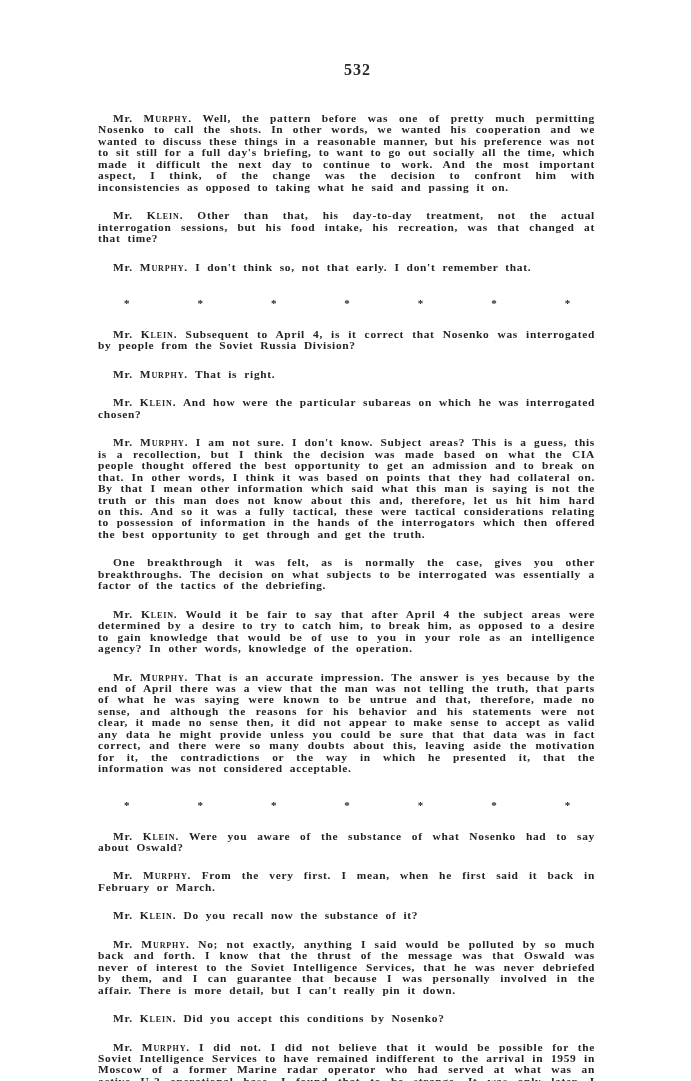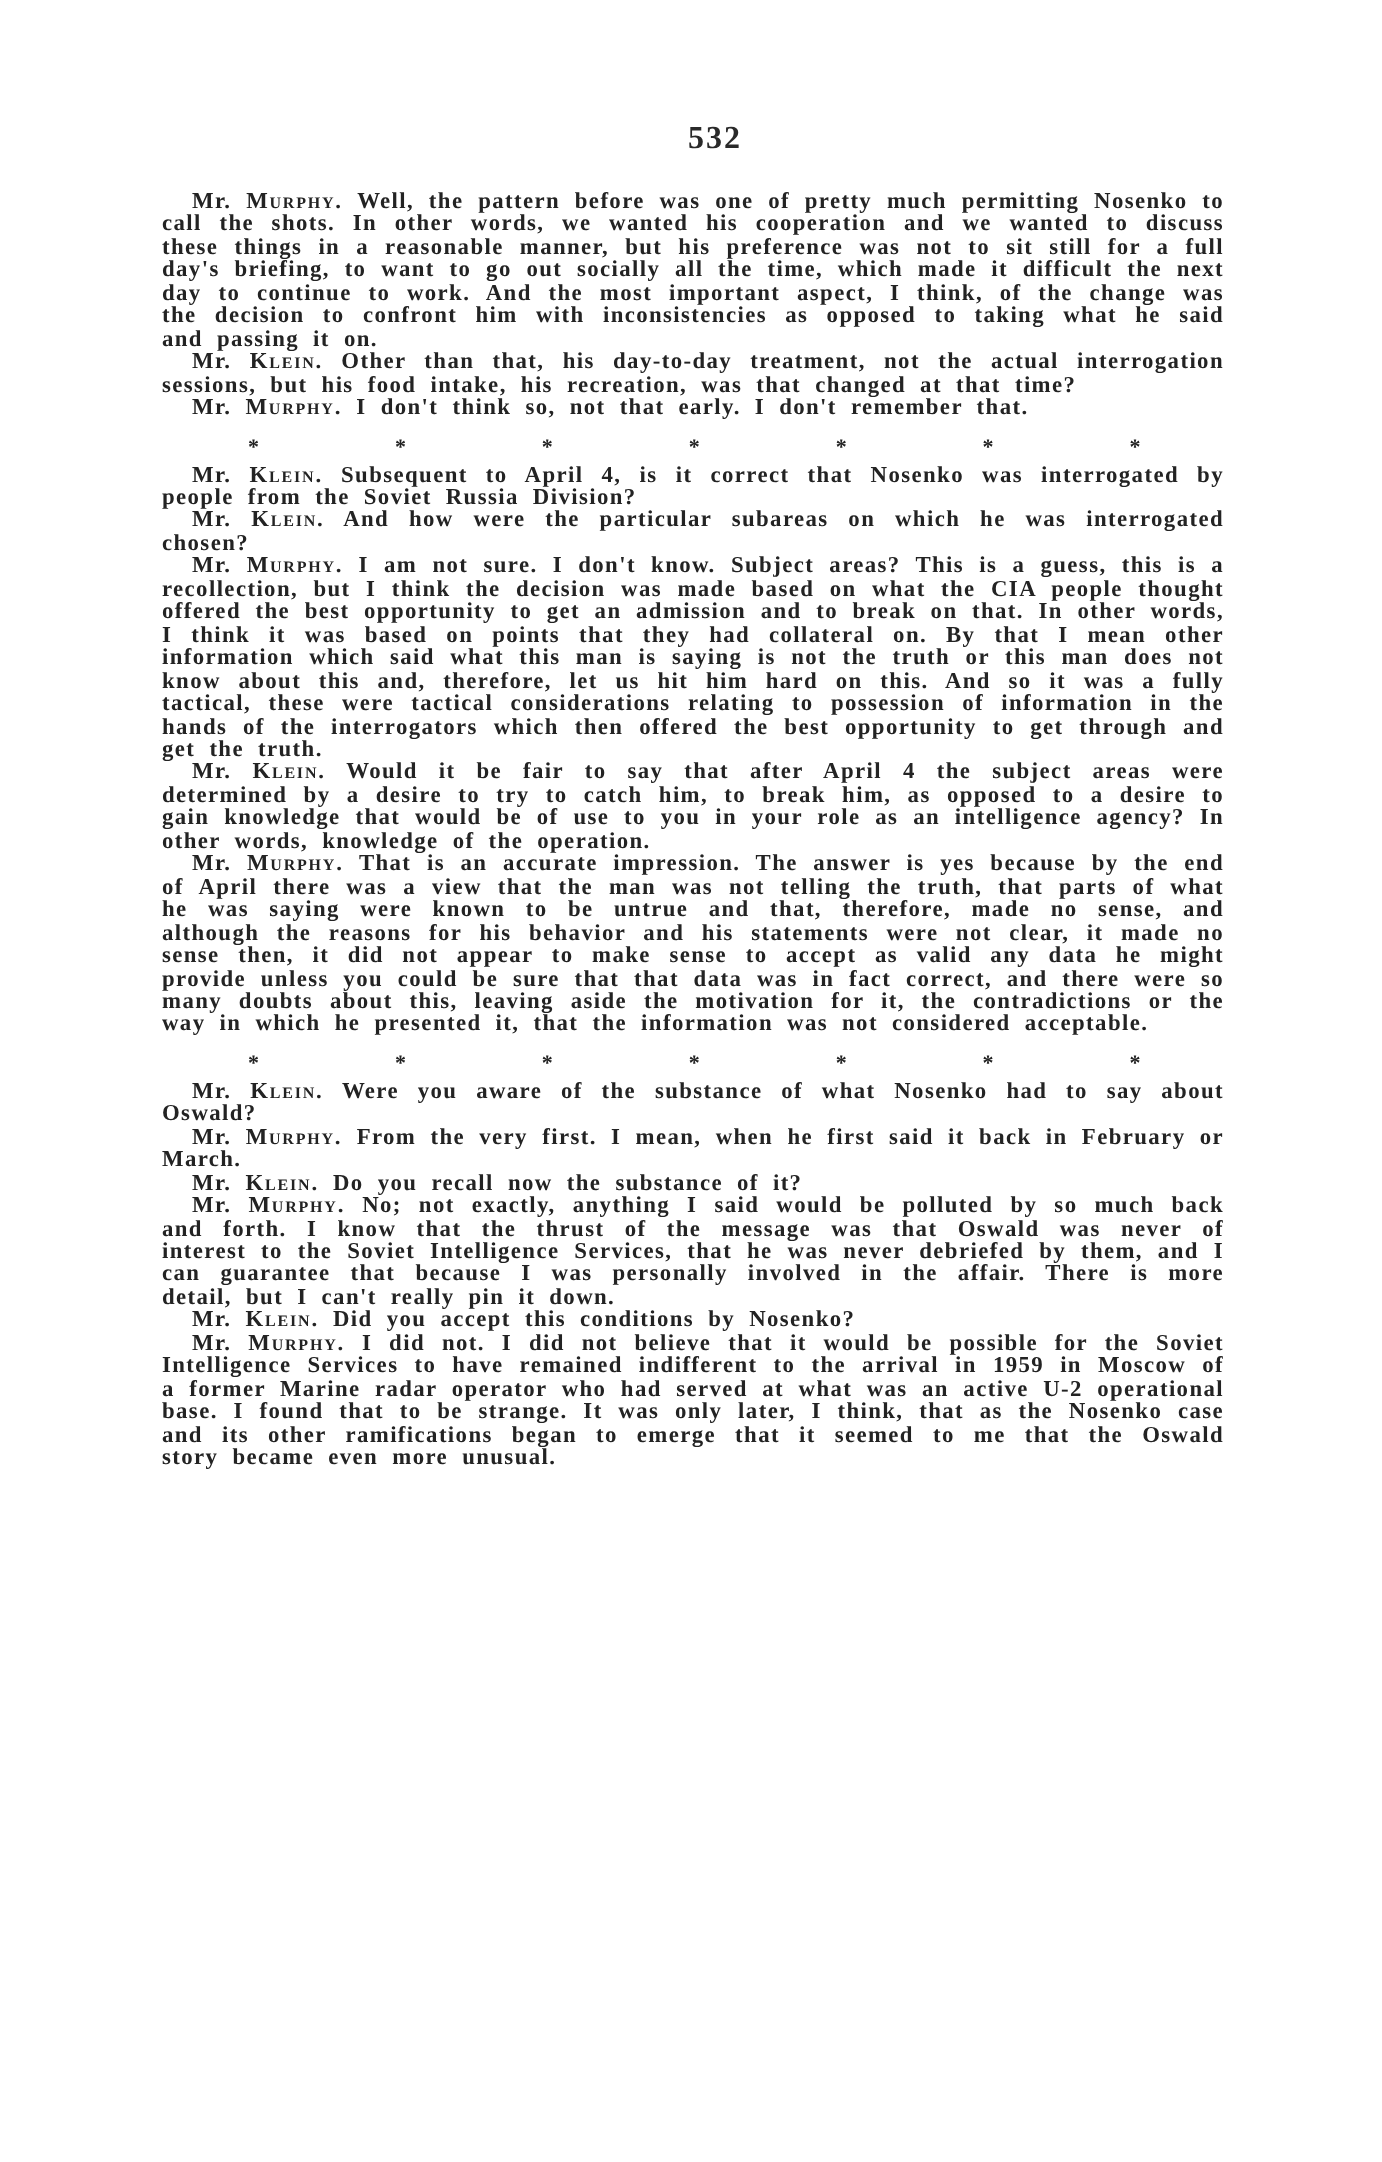--- a/index.html
+++ b/index.html
@@ -35,21 +35,21 @@
     width: 531px;
     font-size: 11.4px;
     line-height: 11.45px;
     font-weight: 700;
     text-align: justify;
     letter-spacing: 0.7px;
     word-spacing: 3.5px;
     color: #232323;
   }
   .para {
-    margin: 0;
+    margin: 17px;
     text-indent: 15px;
   }
   .speaker-name {
     font-variant: small-caps;
     letter-spacing: 0.9px;
   }
   .star-row {
     display: flex;
     justify-content: space-between;
     padding: 6px 41px 5px 43px;
@@ -73,22 +73,24 @@
       <div class="star-row">
         <span class="star">*</span>
         <span class="star">*</span>
         <span class="star">*</span>
         <span class="star">*</span>
         <span class="star">*</span>
         <span class="star">*</span>
         <span class="star">*</span>
       </div>
       <p class="para"><span class="speaker-prefix">Mr. </span><span class="speaker-name">Klein.</span><span class="para-text"> Subsequent to April 4, is it correct that Nosenko was interrogated by people from the Soviet Russia Division?</span></p>
+      <p class="para"><span class="speaker-prefix">Mr. </span><span class="speaker-name">Murphy.</span><span class="para-text"> That is right.</span></p>
       <p class="para"><span class="speaker-prefix">Mr. </span><span class="speaker-name">Klein.</span><span class="para-text"> And how were the particular subareas on which he was interrogated chosen?</span></p>
       <p class="para"><span class="speaker-prefix">Mr. </span><span class="speaker-name">Murphy.</span><span class="para-text"> I am not sure. I don't know. Subject areas? This is a guess, this is a recollection, but I think the decision was made based on what the CIA people thought offered the best opportunity to get an admission and to break on that. In other words, I think it was based on points that they had collateral on. By that I mean other information which said what this man is saying is not the truth or this man does not know about this and, therefore, let us hit him hard on this. And so it was a fully tactical, these were tactical considerations relating to possession of information in the hands of the interrogators which then offered the best opportunity to get through and get the truth.</span></p>
+      <p class="para"><span class="para-text">One breakthrough it was felt, as is normally the case, gives you other breakthroughs. The decision on what subjects to be interrogated was essentially a factor of the tactics of the debriefing.</span></p>
       <p class="para"><span class="speaker-prefix">Mr. </span><span class="speaker-name">Klein.</span><span class="para-text"> Would it be fair to say that after April 4 the subject areas were determined by a desire to try to catch him, to break him, as opposed to a desire to gain knowledge that would be of use to you in your role as an intelligence agency? In other words, knowledge of the operation.</span></p>
       <p class="para"><span class="speaker-prefix">Mr. </span><span class="speaker-name">Murphy.</span><span class="para-text"> That is an accurate impression. The answer is yes because by the end of April there was a view that the man was not telling the truth, that parts of what he was saying were known to be untrue and that, therefore, made no sense, and although the reasons for his behavior and his statements were not clear, it made no sense then, it did not appear to make sense to accept as valid any data he might provide unless you could be sure that that data was in fact correct, and there were so many doubts about this, leaving aside the motivation for it, the contradictions or the way in which he presented it, that the information was not considered acceptable.</span></p>
       <div class="star-row">
         <span class="star">*</span>
         <span class="star">*</span>
         <span class="star">*</span>
         <span class="star">*</span>
         <span class="star">*</span>
         <span class="star">*</span>
         <span class="star">*</span>

